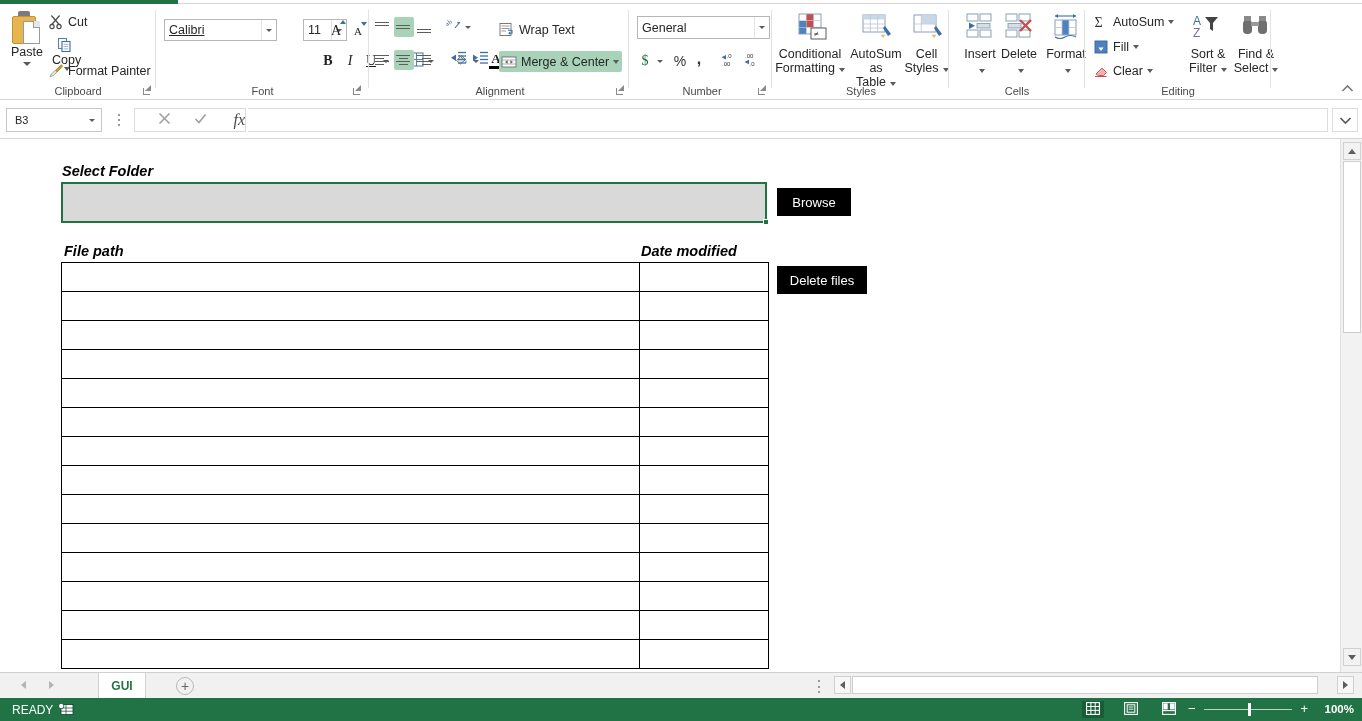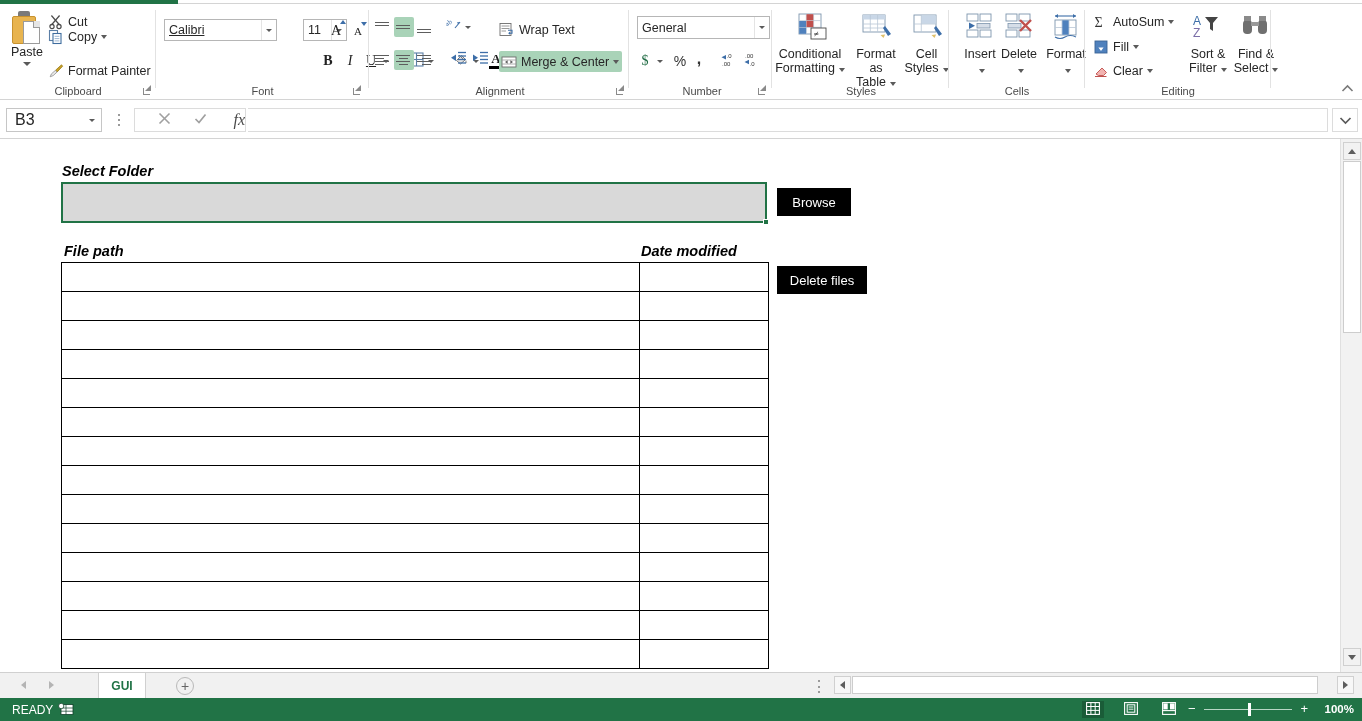--- a/index.html
+++ b/index.html
@@ -138,21 +138,21 @@
   .bigbtn .bico { margin: 3px auto 1px; }
 
   
   .fbar {
     position: absolute; left: 0; top: 101px; width: 1362px; height: 38px;
     background: #ffffff; border-bottom: 1px solid #d4d4d4;
   }
   .namebox {
     position: absolute; left: 6px; top: 7px; width: 96px; height: 24px;
     border: 1px solid #c6c6c6; background: #fff; display: flex; align-items: center;
-    font-size: 16px; color: #262626;
+    font-size: 11px; color: #262626;
   }
   .namebox .nbv { padding-left: 8px; flex: 1 1 auto; }
   .namebox .nbc { width: 18px; display: flex; align-items: center; justify-content: center; }
   .fb-dots {
     position: absolute; left: 117px; top: 13px; width: 3px; height: 12px;
     display: flex; flex-direction: column; justify-content: space-between; align-items: center;
   }
   .fb-dots span { width: 2px; height: 2px; background: #9a9a9a; display: block; }
   .fb-btns {
     position: absolute; left: 134px; top: 7px; width: 112px; height: 24px;
@@ -331,21 +331,21 @@
           <svg width="16" height="16" viewBox="0 0 16 16">
             <circle cx="4" cy="12.5" r="2.1" fill="none" stroke="#4a4a4a" stroke-width="1.2"></circle>
             <circle cx="11" cy="12.5" r="2.1" fill="none" stroke="#4a4a4a" stroke-width="1.2"></circle>
             <line x1="3.4" y1="11" x2="11.6" y2="1.5" stroke="#4a4a4a" stroke-width="1.2"></line>
             <line x1="11.6" y1="11" x2="3.4" y2="1.5" stroke="#4a4a4a" stroke-width="1.2"></line>
           </svg>
         </span>
         <span class="lbl">Cut</span>
       </div>
 
-      <div class="rbtn" style="left:48px; top:23px; height:20px;">
+      <div class="rbtn" style="left:48px; top:33px; height:20px;flex-direction:column;">
         <span class="ico">
           <svg width="16" height="16" viewBox="0 0 16 16">
             <rect x="1.5" y="1.5" width="8" height="10" fill="#fff" stroke="#5b7fa6" stroke-width="1.1"></rect>
             <rect x="5" y="4.5" width="8" height="10" fill="#fff" stroke="#3f6d9e" stroke-width="1.1"></rect>
             <line x1="6.6" y1="7.3" x2="11.4" y2="7.3" stroke="#9bb6d1" stroke-width="1"></line>
             <line x1="6.6" y1="9.6" x2="11.4" y2="9.6" stroke="#9bb6d1" stroke-width="1"></line>
             <line x1="6.6" y1="11.9" x2="11.4" y2="11.9" stroke="#9bb6d1" stroke-width="1"></line>
           </svg>
         </span>
         <span class="lbl">Copy</span>
@@ -628,21 +628,21 @@
             <rect x="4" y="2" width="22" height="17" fill="#fff" stroke="#7d95ad" stroke-width="0.9"></rect>
             <rect x="4" y="2" width="22" height="4.5" fill="#c9d7e7"></rect>
             <line x1="11.3" y1="2" x2="11.3" y2="19" stroke="#b9c7d6" stroke-width="0.8"></line>
             <line x1="18.6" y1="2" x2="18.6" y2="19" stroke="#b9c7d6" stroke-width="0.8"></line>
             <line x1="4" y1="11" x2="26" y2="11" stroke="#b9c7d6" stroke-width="0.8"></line>
             <line x1="4" y1="15" x2="26" y2="15" stroke="#b9c7d6" stroke-width="0.8"></line>
             <path d="M26 13 l6 8 l-3 2 l-5 -8 z" fill="#3d6ea8"></path>
             <path d="M21.5 22 l3 3 l1.6 -3.4 z" fill="#e0c06a"></path>
           </svg>
         </div>
-        <div>Format as</div>
+        <div>AutoSum as</div>
         <div><span>Table</span><span class="caret"></span></div>
       </div>
 
       <div class="bigbtn" style="left:131px; top:6px; width:45px;">
         <div class="bico">
           <svg width="34" height="30" viewBox="0 0 34 30">
             <rect x="4" y="2" width="22" height="17" fill="#fff" stroke="#7d95ad" stroke-width="0.9"></rect>
             <rect x="11.3" y="2.2" width="14.5" height="8.6" fill="#c9d7e7"></rect>
             <line x1="11.3" y1="2" x2="11.3" y2="19" stroke="#b9c7d6" stroke-width="0.8"></line>
             <line x1="4" y1="11" x2="26" y2="11" stroke="#b9c7d6" stroke-width="0.8"></line>

